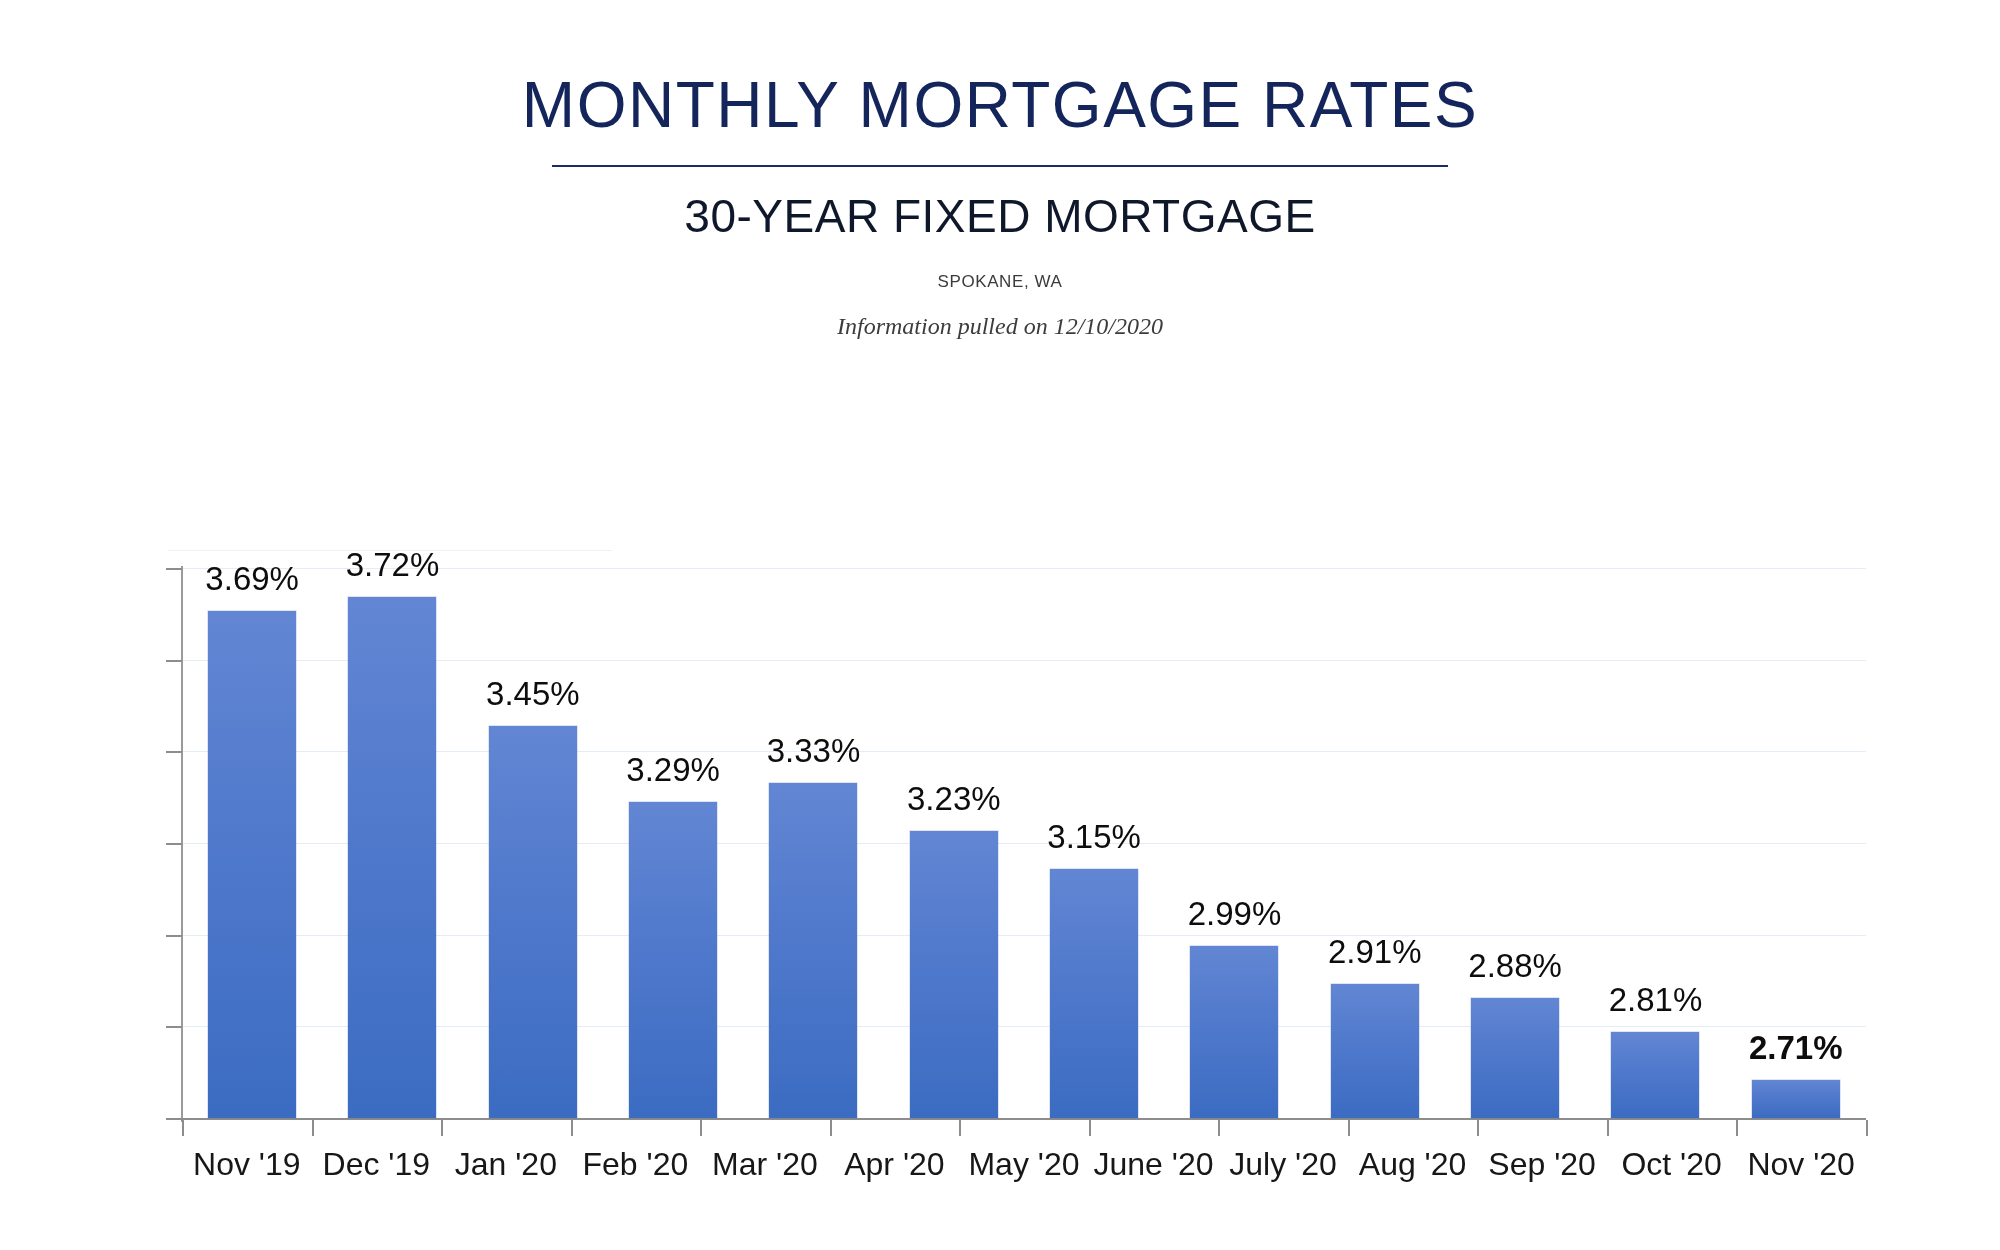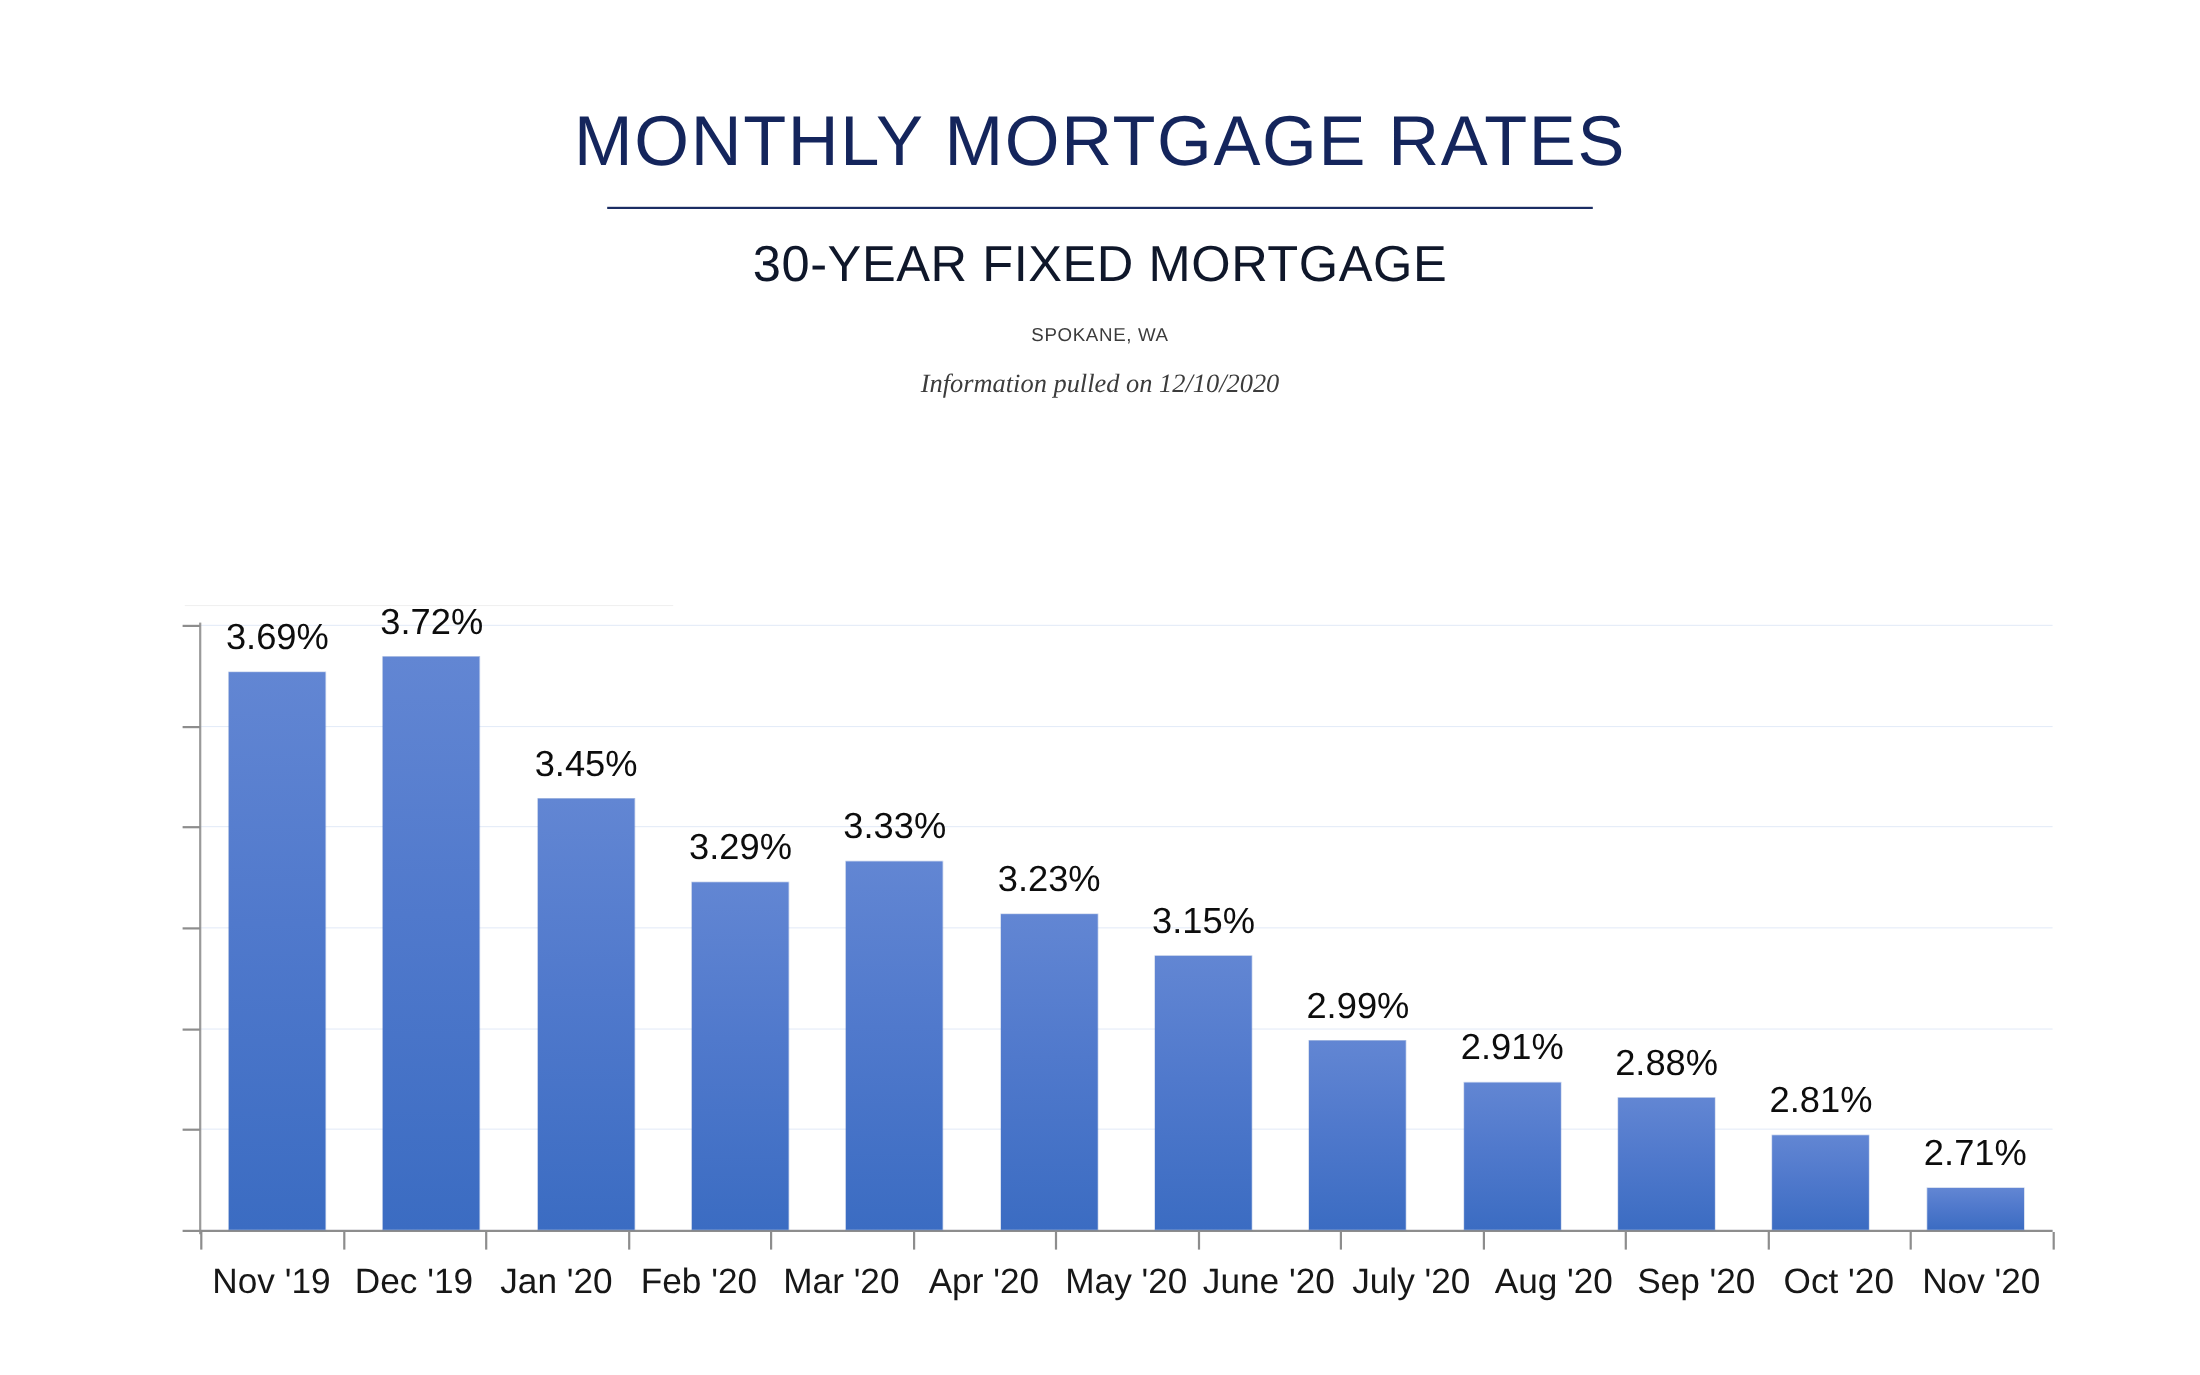--- a/index.html
+++ b/index.html
@@ -19,21 +19,21 @@
   
   #header {
     position: absolute;
     left: 0;
     top: 0;
     width: 2000px;
     text-align: center;
   }
   #chart-title {
     margin: 0;
-    padding-top: 96px;
+    padding-top: 73px;
     font-family: "Liberation Sans", sans-serif;
     font-size: 64px;
     font-weight: 400;
     letter-spacing: 1.5px;
     color: #14255c;
     line-height: 1;
     white-space: nowrap;
   }
   #title-rule {
     width: 896px;
@@ -262,21 +262,21 @@
       </div>
       <div class="bar-slot">
         <div class="bar-label" style="bottom: 135.565px;">2.88%</div>
         <div class="bar" title="Sep '20 2.88%" style="height: 119.565px;"></div>
       </div>
       <div class="bar-slot">
         <div class="bar-label" style="bottom: 102.087px;">2.81%</div>
         <div class="bar" title="Oct '20 2.81%" style="height: 86.087px;"></div>
       </div>
       <div class="bar-slot">
-        <div class="bar-label" style="bottom: 54.2609px;">2.71%</div>
+        <div class="bar-label" style="bottom: 54.2609px; font-weight: bold;">2.71%</div>
         <div class="bar" title="Nov '20 2.71%" style="height: 38.2609px;"></div>
       </div>
     </div>
   <div id="x-labels">
       <div class="x-label">Nov '19</div>
       <div class="x-label">Dec '19</div>
       <div class="x-label">Jan '20</div>
       <div class="x-label">Feb '20</div>
       <div class="x-label">Mar '20</div>
       <div class="x-label">Apr '20</div>

